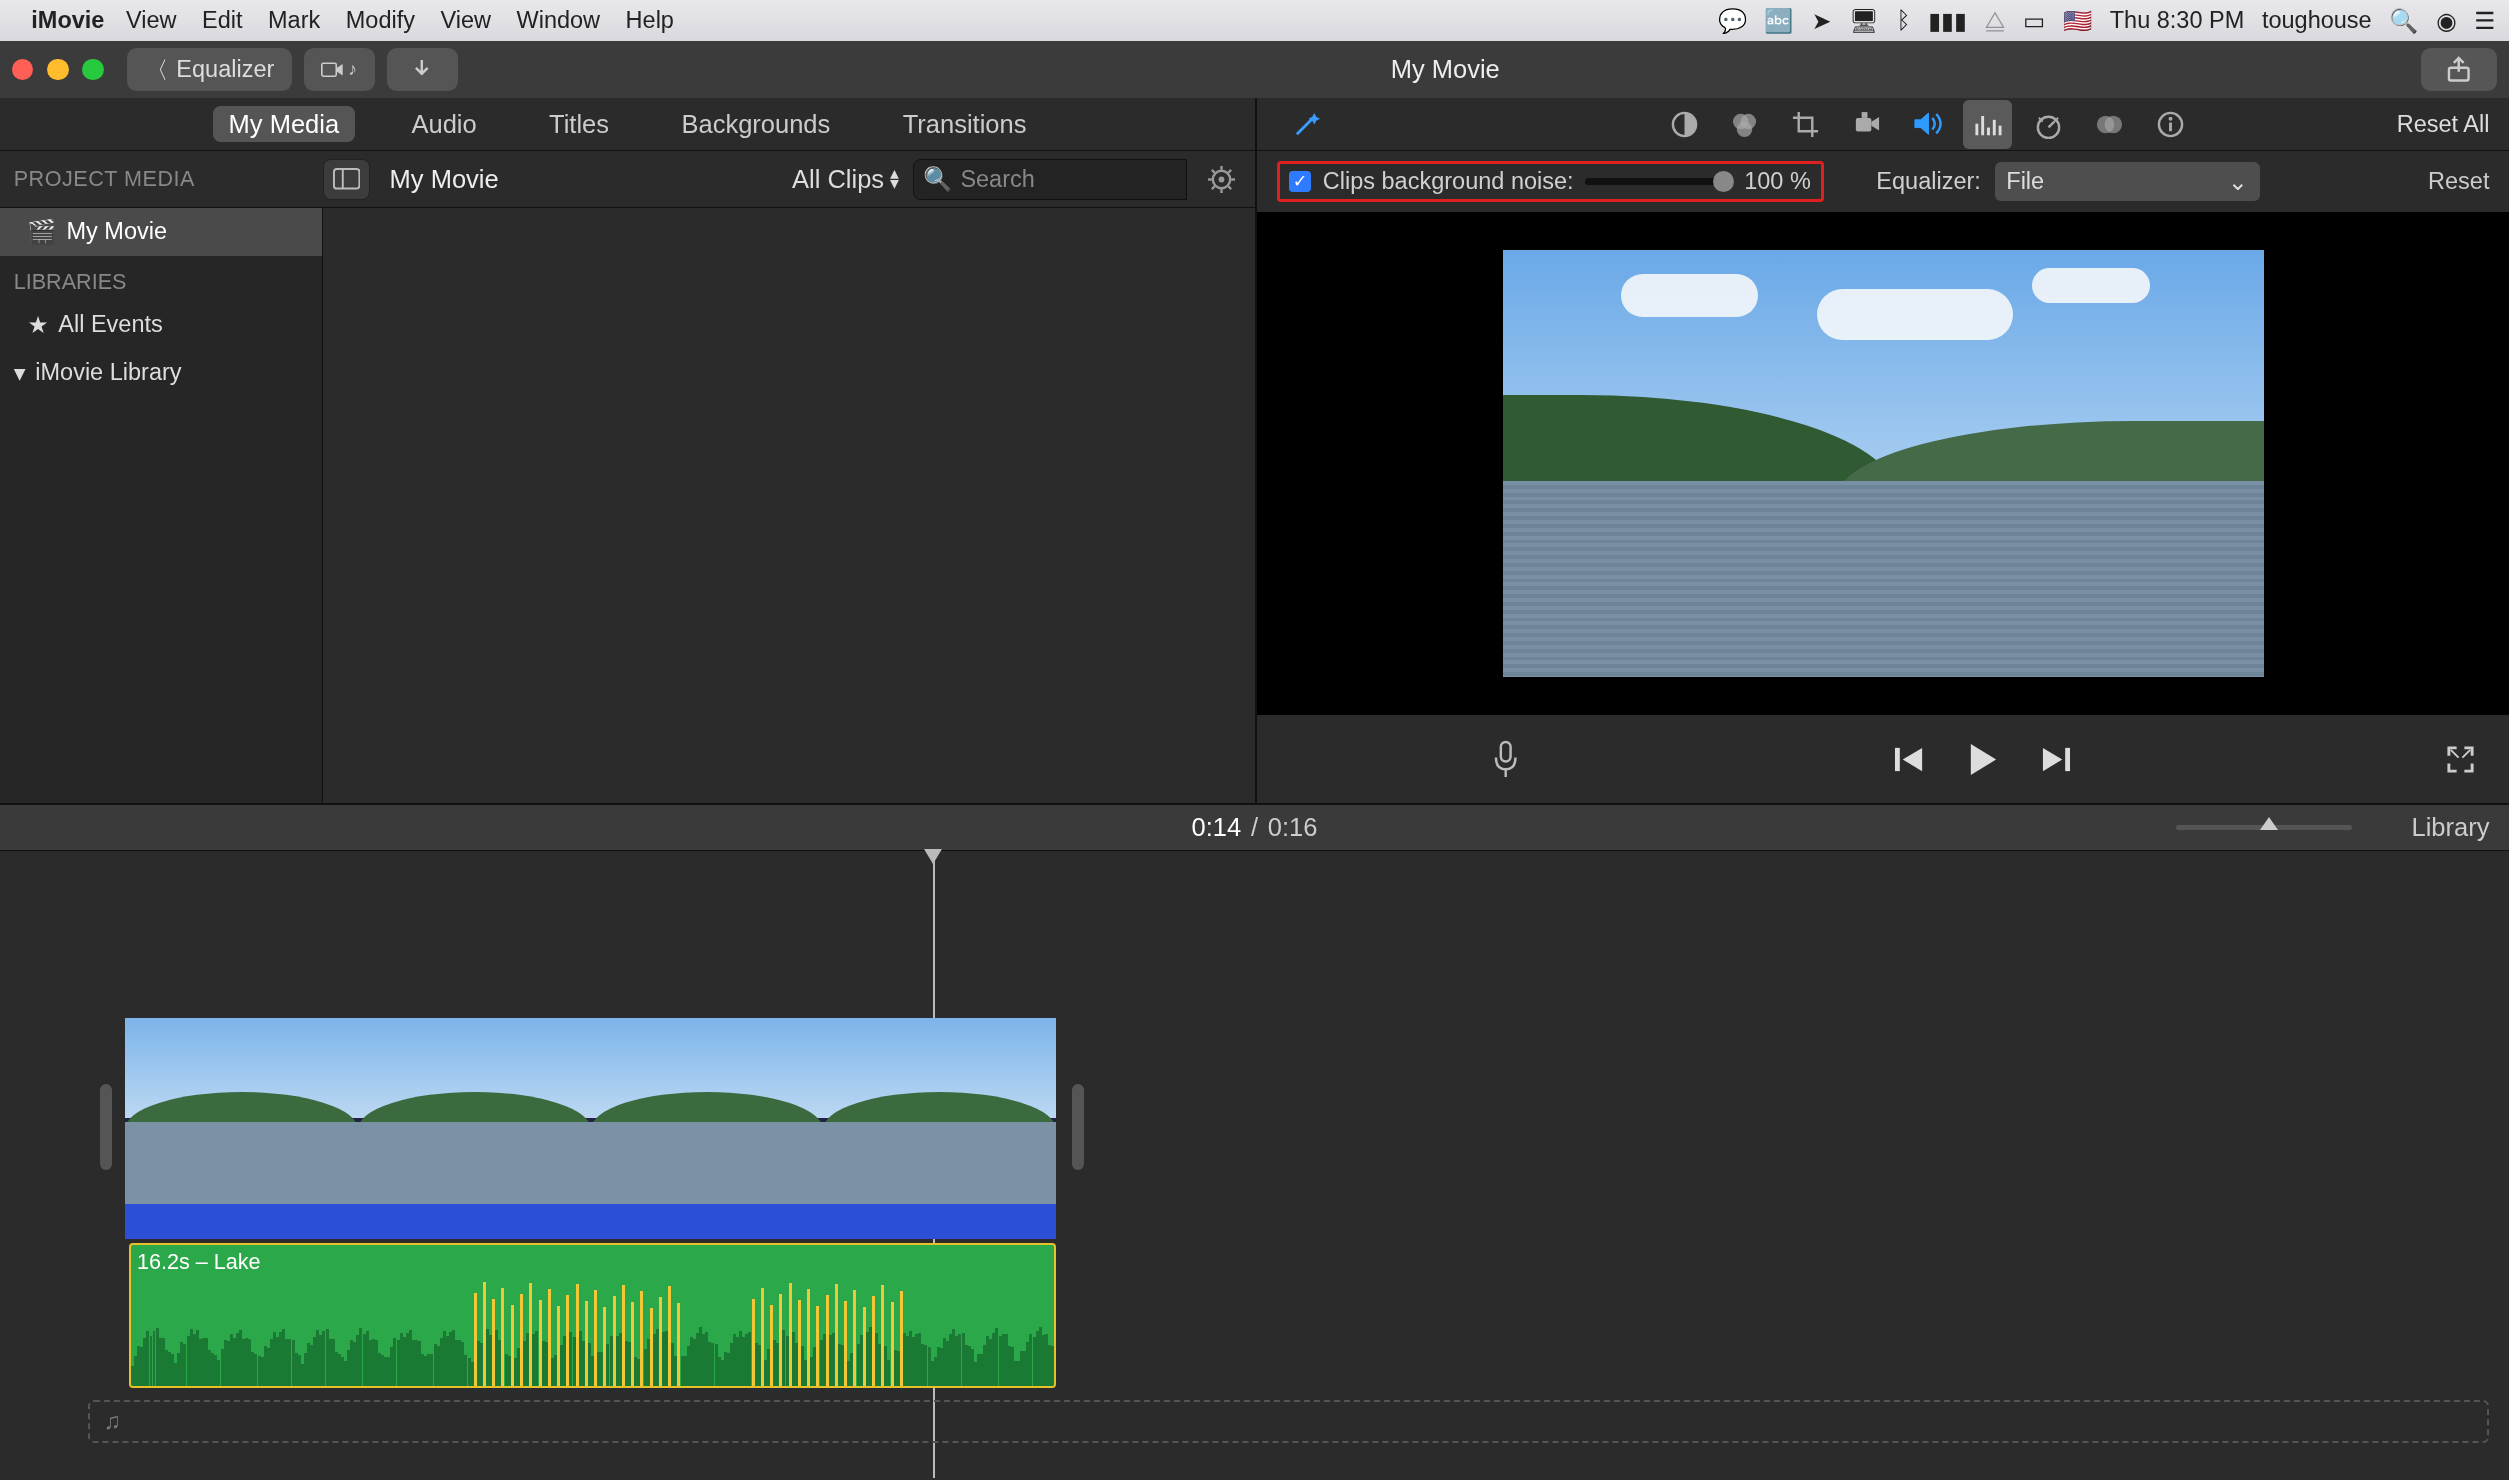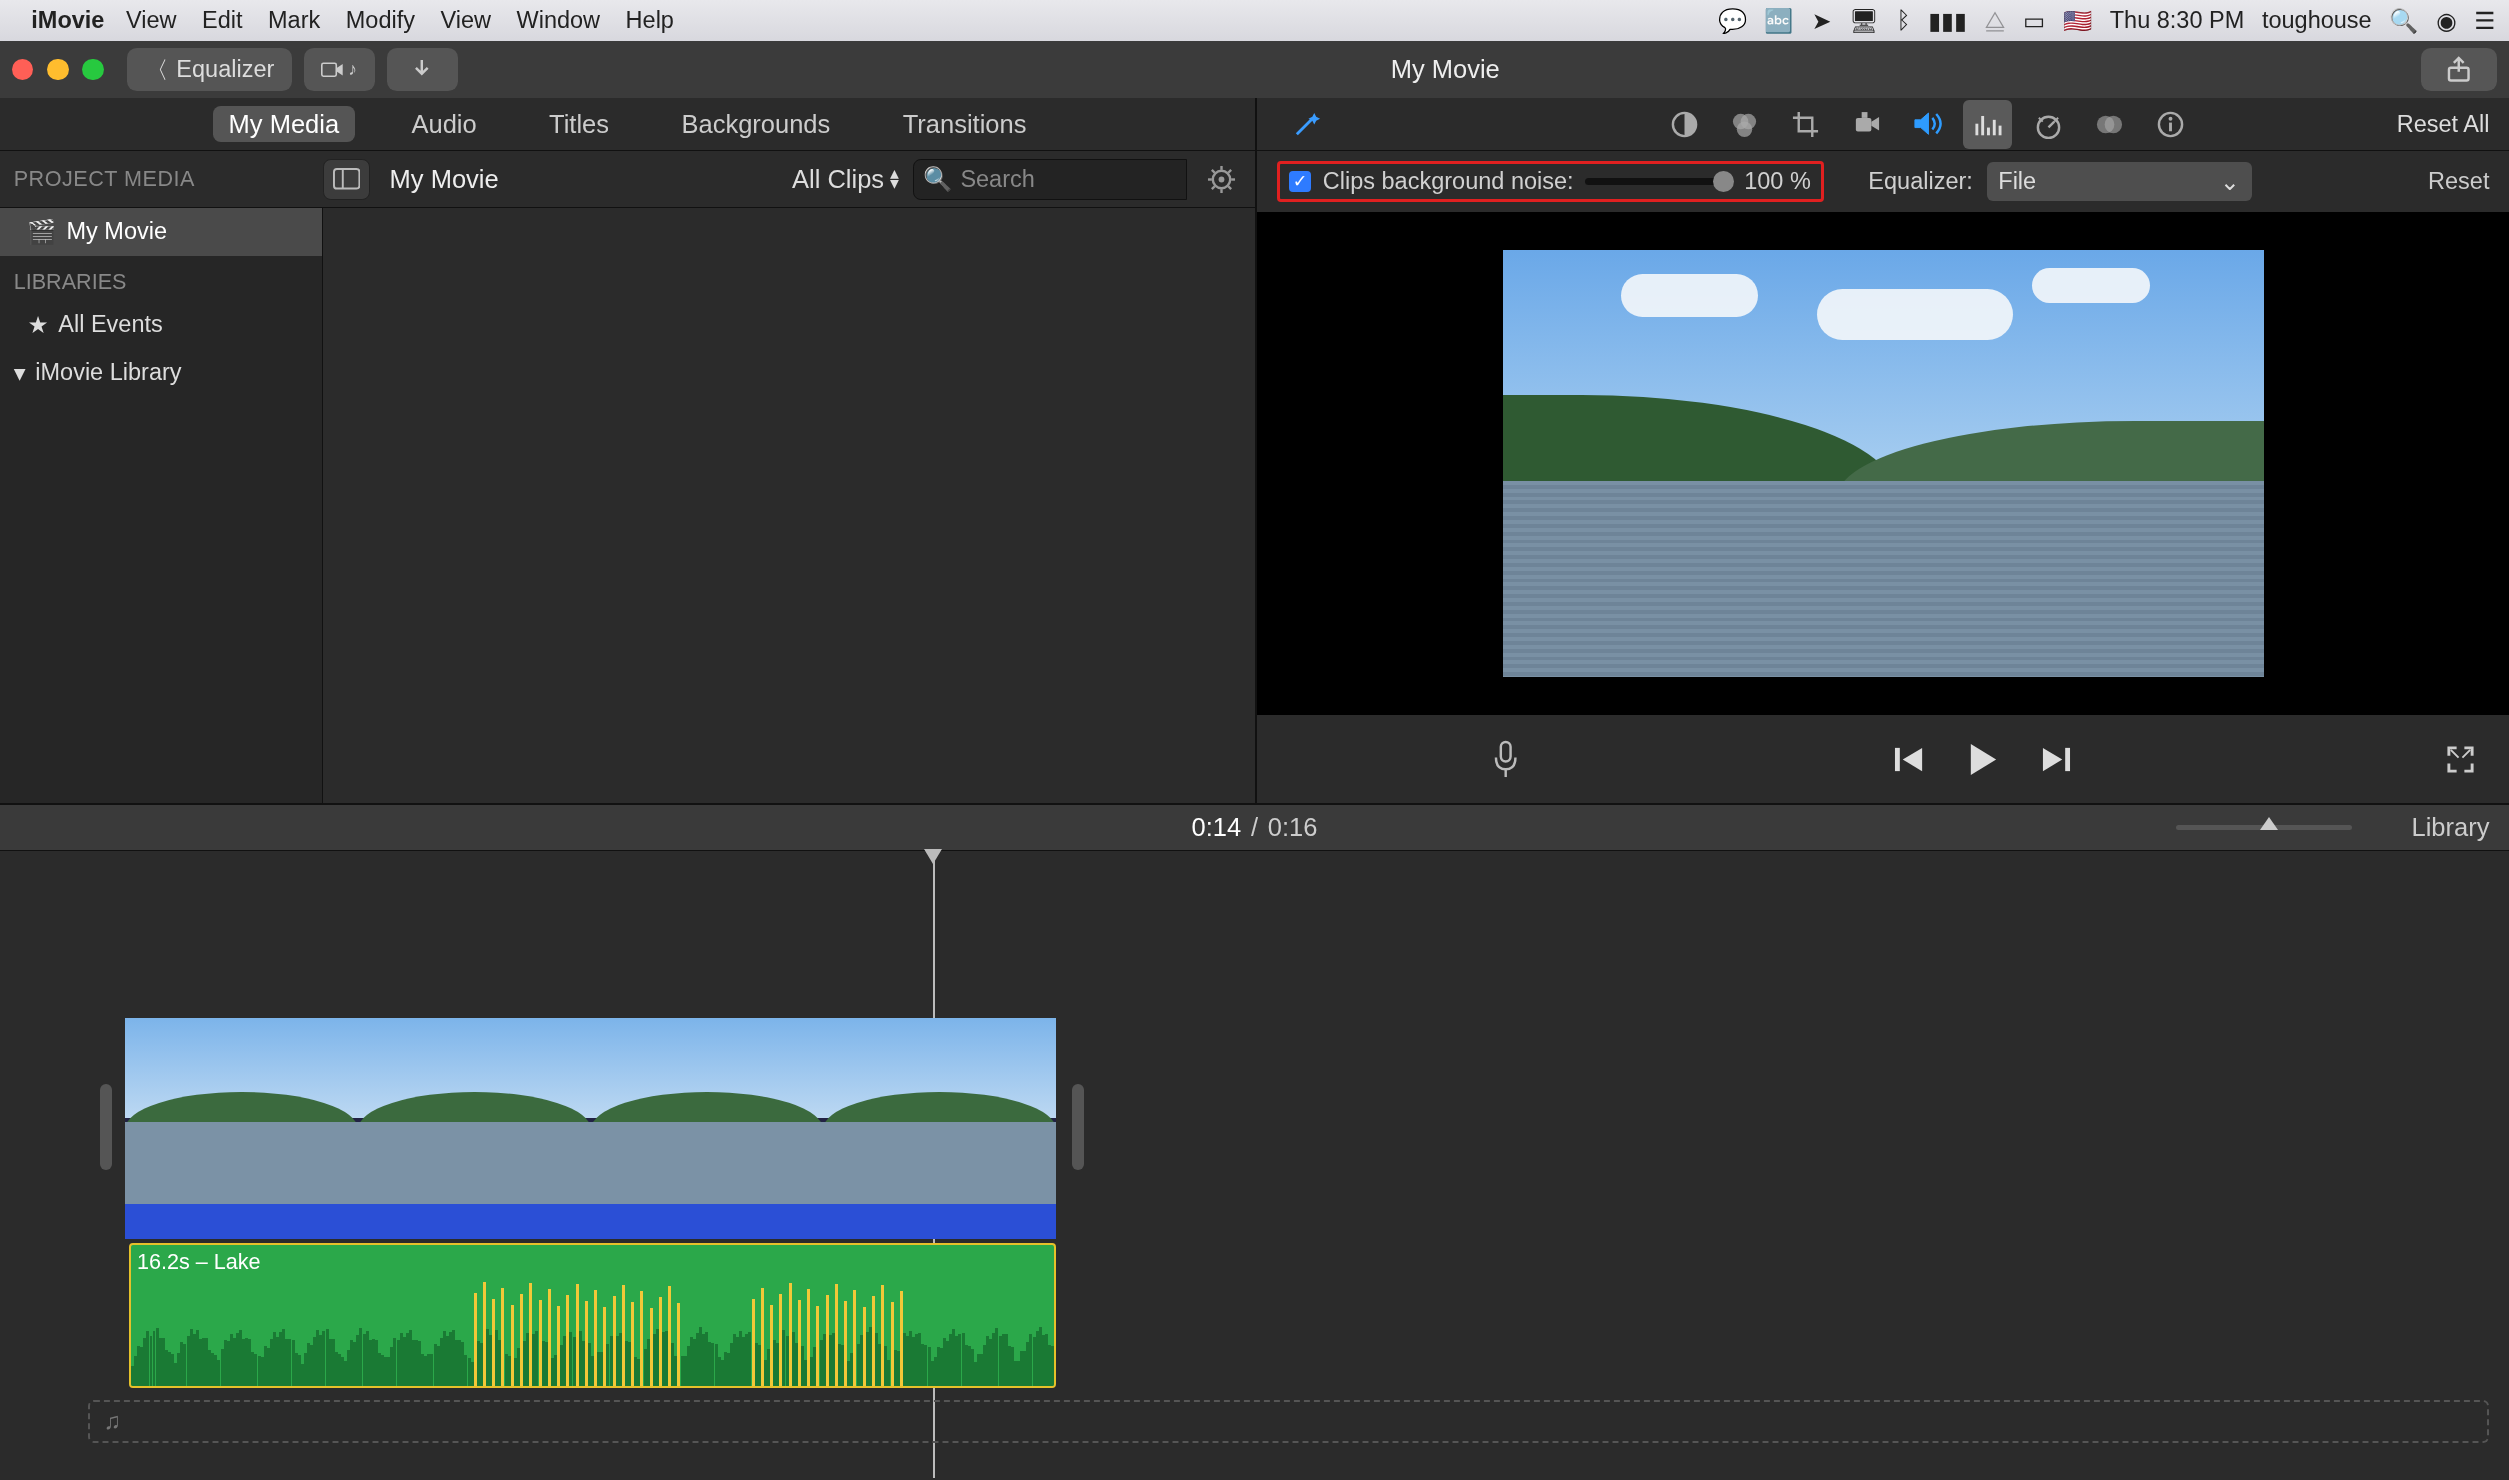--- a/index.html
+++ b/index.html
@@ -69,21 +69,21 @@
   .adjust-iconrow .ai { width:49px; height:49px; display:flex; align-items:center; justify-content:center; border-radius:5.9px; margin: 0 5.9px; }
   .adjust-iconrow .ai.active { background:#5a5a5a; }
   .adjust-iconrow .ai.blue svg { stroke:#2e9cff; fill:#2e9cff; }
   .adjust-iconrow .reset-all { margin-left: 196px; color:#ddd; font-size:23.5px; }
 
   .adjust-settings { height: 61px; display:flex; align-items:center; padding: 0 19.6px; gap: 13.7px; }
   .noise-group { display:flex; align-items:center; gap:11.8px; border: 3.9px solid #e02020; padding: 3.9px 9.8px; border-radius:3.9px; }
   .chk { width:21.6px; height:21.6px; border-radius:3.9px; background:#2e7bff; display:flex; align-items:center; justify-content:center; color:#fff; font-size:17.6px; }
   .slider-track { width: 147px; height: 7.8px; background:#111; border-radius:3.9px; position:relative; }
   .slider-thumb { position:absolute; right:-2px; top:-6.9px; width:21.6px; height:21.6px; border-radius:50%; background:#888; }
-  .eq-label { margin-left: 31px; }
+  .eq-label { margin-left: 39px; }
   .eq-select { width: 265px; height: 39px; background: #4e4e4e; border-radius:5.9px; display:flex; align-items:center; justify-content:space-between; padding:0 11.8px; color:#ddd; }
   .reset-link { margin-left:auto; color:#ccc; }
 
   .viewer { flex:1; background:#000; display:flex; align-items:center; justify-content:center; position:relative; margin: 0 0 0 0; }
   .viewer-inner { width: 761px; height: 427px; position:relative; overflow:hidden; }
   .sky { position:absolute; inset:0; height:54%; background:linear-gradient(#6aa8e8,#a8cef0); }
   .cloud { position:absolute; background:#f4f7fb; border-radius:39px; opacity:.9; }
   .hill-l { position:absolute; left:0; width:52%; top:34%; height:24%; background:#2f5a32; border-radius:0 80% 0 0/0 100% 0 0; }
   .hill-r { position:absolute; right:0; width:56%; top:40%; height:18%; background:#446a48; border-radius:70% 0 0 0/100% 0 0 0; }
   .water { position:absolute; left:0; right:0; top:54%; bottom:0; background:repeating-linear-gradient(180deg,#7990a4 0 3.9px,#6e8498 3.9px 7.8px); }

